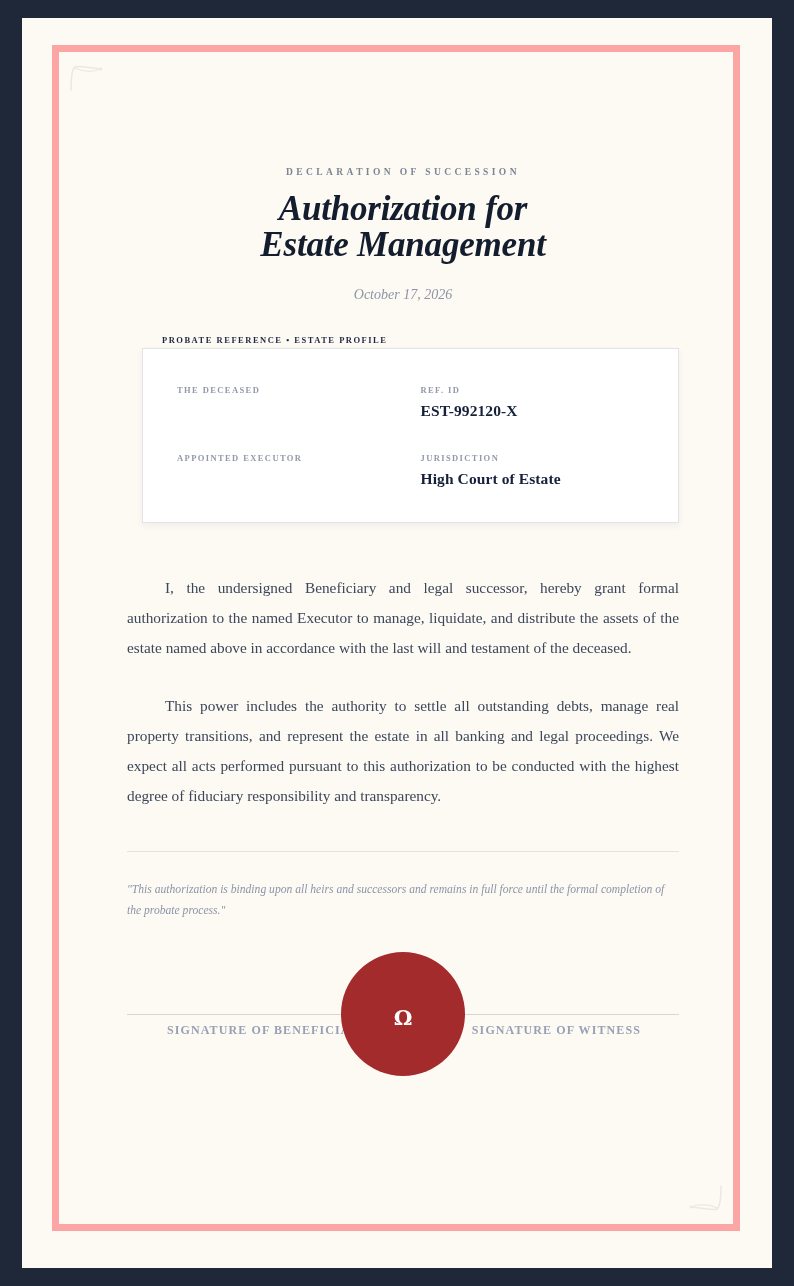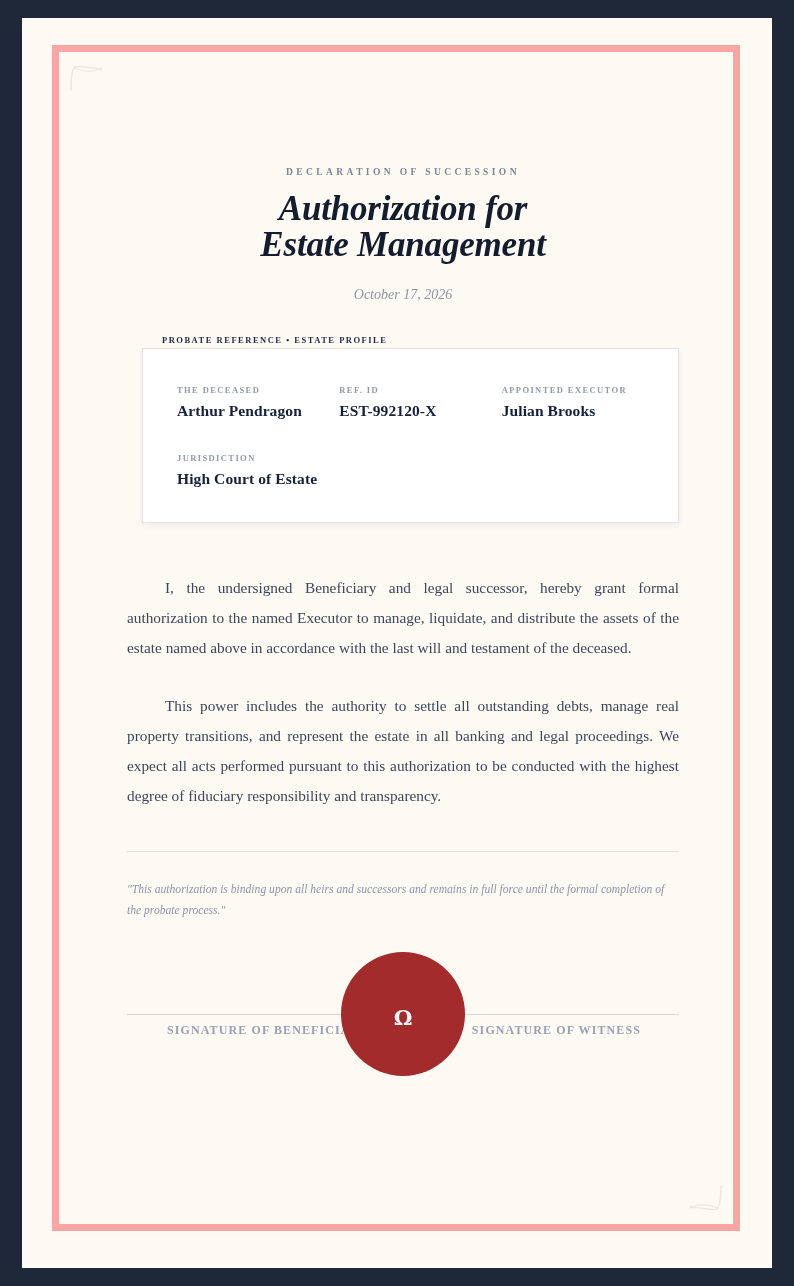--- a/index.html
+++ b/index.html
@@ -107,21 +107,21 @@
     z-index: 2;
   }
   .card {
     background: #ffffff;
     border: 1px solid #e2e4ea;
     box-shadow: 0 3px 7px rgba(40,45,60,0.055);
     padding: 36px 34px 34px 34px;
   }
   .card-grid {
     display: grid;
-    grid-template-columns: 1fr 1fr 1fr;
+    grid-template-columns: 1fr 1fr;
     row-gap: 33px;
     column-gap: 20px;
   }
   .field-label {
     font-size: 8.5px;
     font-weight: bold;
     letter-spacing: 1.4px;
     text-transform: uppercase;
     color: #9198a8;
     margin-bottom: 7px;
@@ -250,31 +250,29 @@
 
       <div class="doc-date">October 17, 2026</div>
 
       <div class="card-wrap">
         <div class="card-label">PROBATE REFERENCE • ESTATE PROFILE</div>
         <div class="card">
           <div class="card-grid">
 
             <div class="field">
               <div class="field-label">THE DECEASED</div>
-              <div class="field-value">Arthur Pendragon</div>
             </div>
 
             <div class="field">
               <div class="field-label">REF. ID</div>
               <div class="field-value">EST-992120-X</div>
             </div>
 
             <div class="field">
               <div class="field-label">APPOINTED EXECUTOR</div>
-              <div class="field-value">Julian Brooks</div>
             </div>
 
             <div class="field">
               <div class="field-label">JURISDICTION</div>
               <div class="field-value">High Court of Estate</div>
             </div>
 
           </div>
         </div>
       </div>

